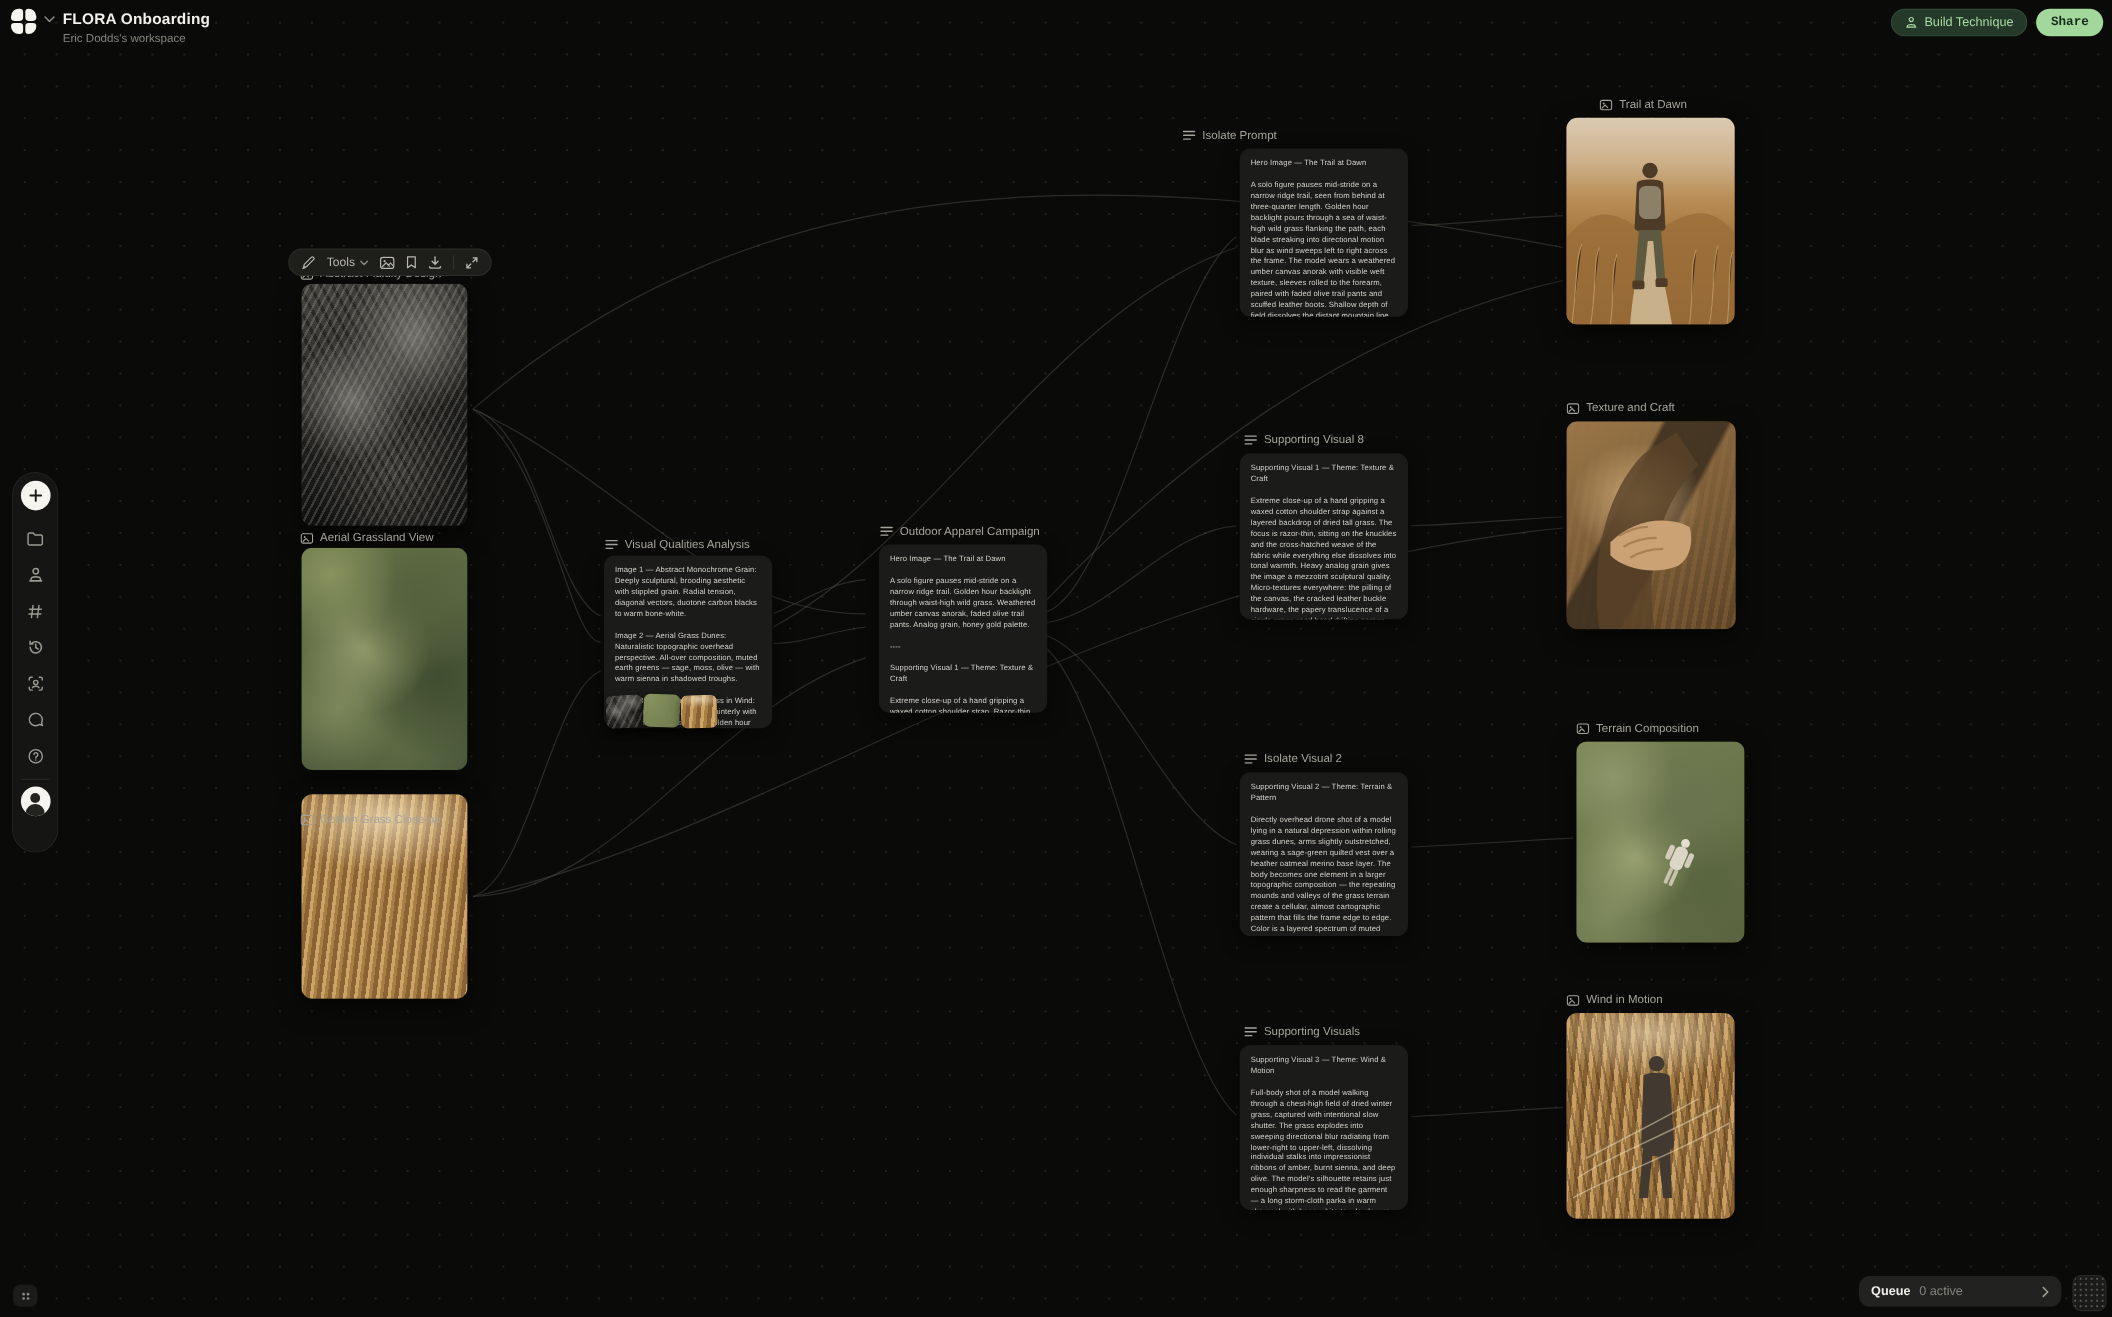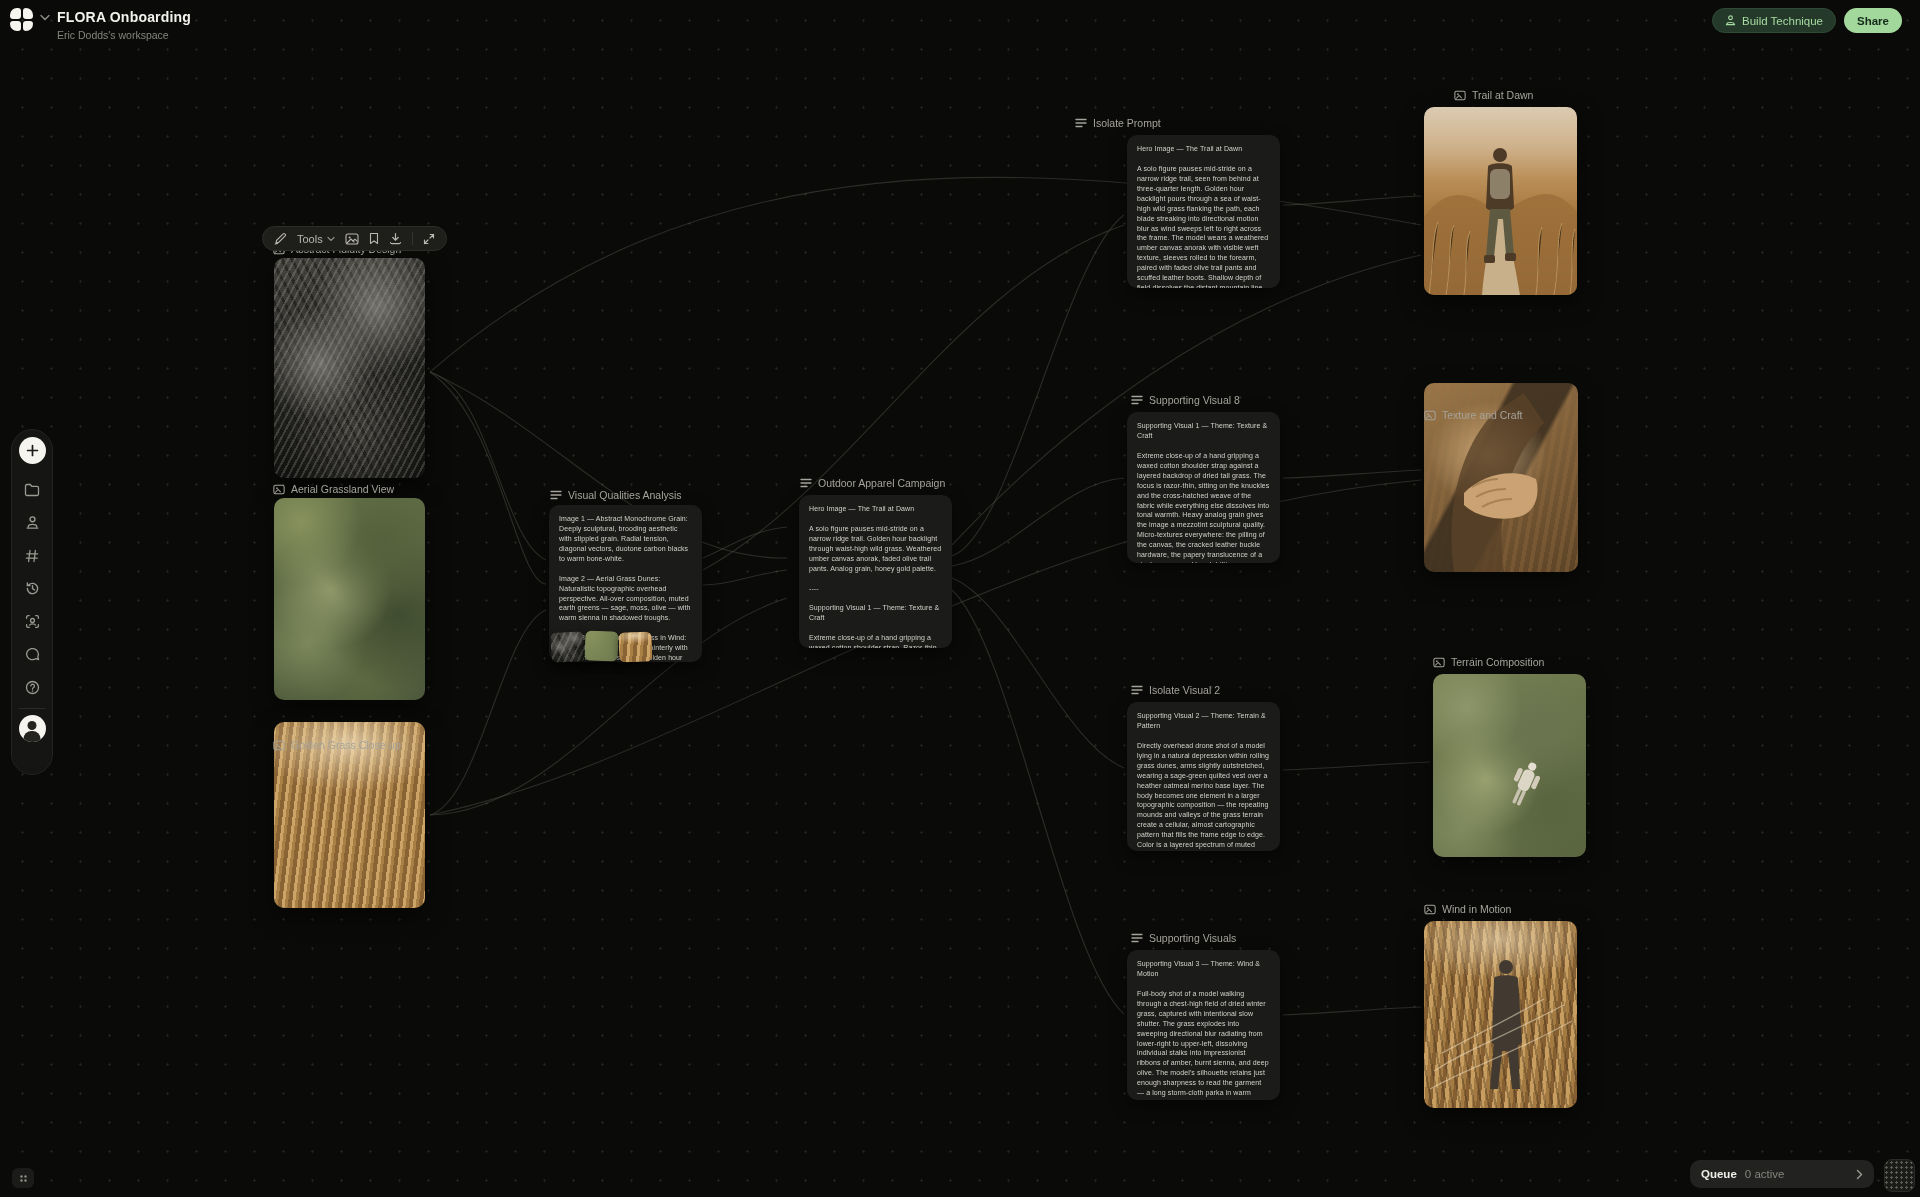--- a/index.html
+++ b/index.html
@@ -20,25 +20,25 @@
   .logo-wrap { position:absolute; left:10px; top:8px; width:23px; height:23px; display:grid; grid-template-columns:1fr 1fr; grid-template-rows:1fr 1fr; gap:2px; }
   .logo-wrap span { background:#f5f4ef; }
   .logo-wrap span:nth-child(1){ border-radius:7px 3px 3px 3px; }
   .logo-wrap span:nth-child(2){ border-radius:3px 7px 3px 3px; }
   .logo-wrap span:nth-child(3){ border-radius:3px 3px 3px 7px; }
   .logo-wrap span:nth-child(4){ border-radius:3px 3px 7px 3px; }
   .logo-chevron { position:absolute; left:40px; top:14px; color:#8e8e87; }
   .ws-title { position:absolute; left:57px; top:9px; font-size:14px; font-weight:bold; color:#f2f1ec; letter-spacing:.2px; }
   .ws-subtitle { position:absolute; left:57px; top:29px; font-size:10.5px; color:#85857e; }
 
-  .topbar-actions { position:absolute; right:18px; top:8px; display:flex; gap:8px; align-items:center; }
+  .topbar-actions { position:absolute; right:8px; top:8px; display:flex; gap:8px; align-items:center; }
   .btn-build { display:flex; align-items:center; gap:6px; height:25px; padding:0 12px; border-radius:13px;
     background:#24392a; color:#a7dba1; font-size:11.5px; border:1px solid #2f4a35; cursor:pointer; }
   .btn-share { height:25px; padding:0 13px; border-radius:13px; background:#a3d89c; color:#152a1a;
-    font-size:11.5px; font-weight:bold; border:none; cursor:pointer; }
+    font-size:11.5px; font-weight:bold; border:none; cursor:pointer;font-family:Liberation Mono, monospace; }
 
   
   .sidebar { position:absolute; left:11px; top:429px; width:42px; height:346px; background:#151513;
     border:1px solid #232320; border-radius:22px; display:flex; flex-direction:column; align-items:center;
     padding:7px 0 6px; z-index:40; }
   .sb-plus { width:27px; height:27px; border-radius:50%; background:#f5f4ef; display:flex; align-items:center;
     justify-content:center; margin-bottom:9px; cursor:pointer; }
   .sb-icon { width:26px; height:33px; display:flex; align-items:center; justify-content:center; color:#9a9a92; cursor:pointer; }
   .sb-divider { width:26px; height:1px; background:#2a2a26; margin:4px 0 6px; }
   .sb-avatar { width:27px; height:27px; border-radius:50%; background:#f5f4ef; position:relative; overflow:hidden; cursor:pointer; }
@@ -386,21 +386,21 @@
       <path d="M5,188 C10,150 8,130 14,115"></path>
         <path d="M22,188 C28,150 24,132 30,118"></path>
         <path d="M40,188 C44,160 40,140 46,124"></path>
         <path d="M112,188 C116,156 112,136 118,120"></path>
         <path d="M130,188 C136,152 132,132 138,116"></path>
         <path d="M146,188 C150,156 146,136 151,122"></path>
     </g>
   </svg>
 </div>
 
-<div class="node-label" style="left:1424px; top:365px;margin-top:44px;">
+<div class="node-label" style="left:1424px; top:365px;">
   <svg width="12" height="11" viewBox="0 0 14 12">
       <rect x="1" y="1" width="12" height="10" rx="2" stroke="#a5a39b" fill="none" stroke-width="1.2"></rect>
       <circle cx="4.6" cy="4.4" r="1" fill="#a5a39b"></circle>
       <path d="M2.5,9.5 L6,6 L9,9" stroke="#a5a39b" fill="none" stroke-width="1.2"></path>
     </svg>
   <span>Texture and Craft</span>
 </div>
 <div class="img-node fill-texture" style="left:1424px; top:383px; width:154px; height:189px;">
   <svg viewBox="0 0 154 189" width="154" height="189">
     <path d="M30,189 C20,120 40,60 70,30 L100,10 L120,40 C90,70 70,120 80,189 Z" fill="#5a4228" opacity="0.8"></path>

